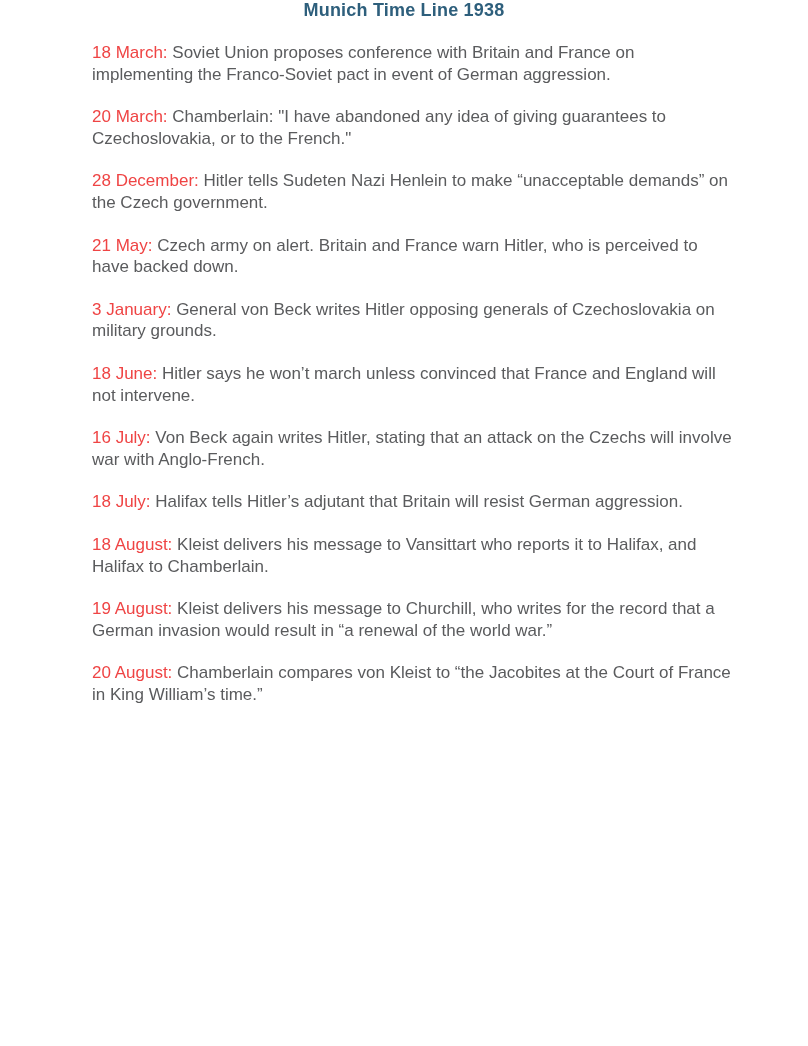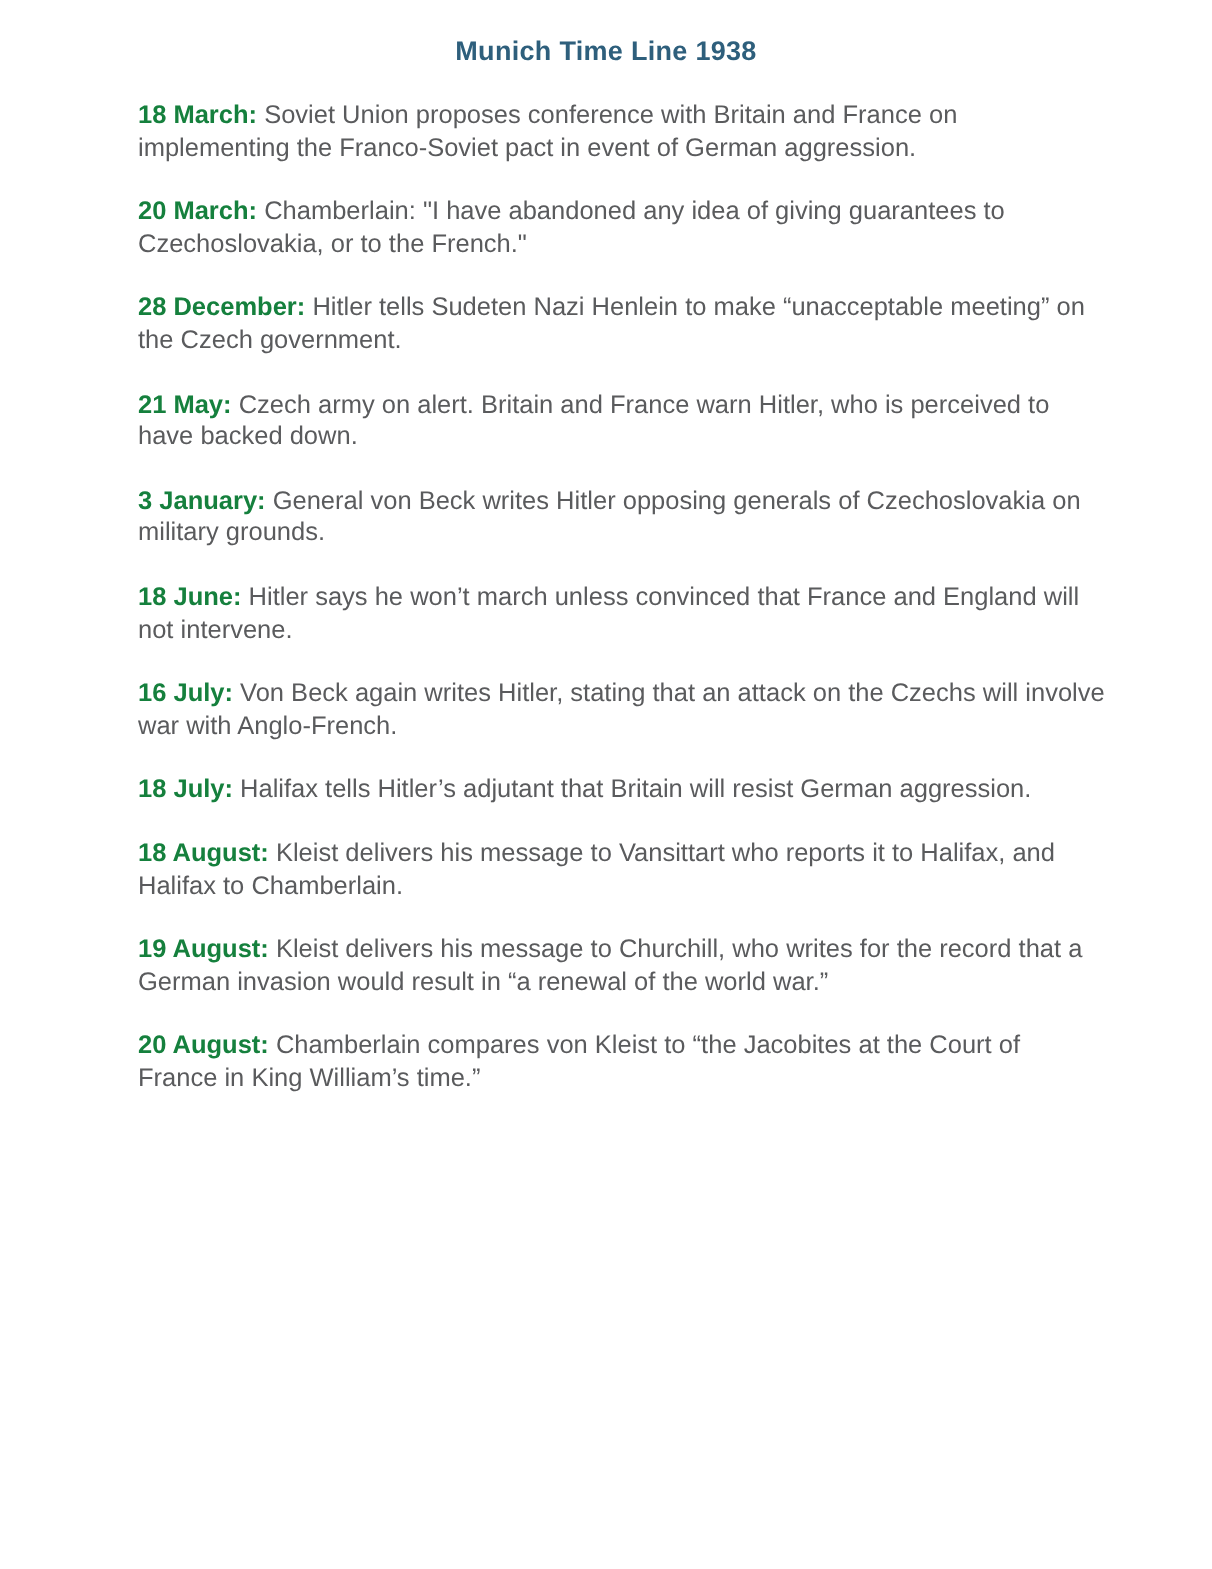--- a/index.html
+++ b/index.html
@@ -11,21 +11,20 @@
     overflow: hidden;
     background: #ffffff;
   }
   .page {
     width: 808px;
     height: 1046px;
     font-family: "Liberation Sans", sans-serif;
   }
   .doc-title {
     margin: 0;
-    padding-top: 24px;
     text-align: center;
     font-size: 18px;
     font-weight: 700;
     letter-spacing: 0.2px;
     color: #2e5f7c;
   }
   .content {
     width: 645px;
     margin-left: 92px;
     margin-top: 4px;
@@ -33,38 +32,38 @@
     line-height: 21.6px;
     color: #5a5b5d;
   }
   .entry {
     margin: 21px 0 0 0;
   }
   .entry.no-gap {
     margin-top: 0;
   }
   .entry .date {
-    font-weight: 700;
-    color: #15803d;
+    font-weight: 400;
+    color: #ef4444;
   }
 </style>
 </head>
 <body>
 
 <div class="page">
 
   <h1 class="doc-title">Munich Time Line 1938</h1>
 
   <div class="content">
 
     <p class="entry"><strong class="date">18 March:</strong> <span>Soviet Union proposes conference with Britain and France on implementing the Franco-Soviet pact in event of German aggression.</span></p>
 
     <p class="entry"><strong class="date">20 March:</strong> <span>Chamberlain: "I have abandoned any idea of giving guarantees to Czechoslovakia, or to the French."</span></p>
 
-    <p class="entry"><strong class="date">28 December:</strong> <span>Hitler tells Sudeten Nazi Henlein to make “unacceptable meeting” on the Czech government.</span></p>
+    <p class="entry"><strong class="date">28 December:</strong> <span>Hitler tells Sudeten Nazi Henlein to make “unacceptable demands” on the Czech government.</span></p>
 
     <p class="entry"><strong class="date">21 May:</strong> <span>Czech army on alert. Britain and France warn Hitler, who is perceived to have backed down.</span></p>
 
 
     <p class="entry"><strong class="date">3 January:</strong> <span>General von Beck writes Hitler opposing generals of Czechoslovakia on military grounds.</span></p>
 
 
     <p class="entry"><strong class="date">18 June:</strong> <span>Hitler says he won’t march unless convinced that France and England will not intervene.</span></p>
 
     <p class="entry"><strong class="date">16 July:</strong> <span>Von Beck again writes Hitler, stating that an attack on the Czechs will involve war with Anglo-French.</span></p>

